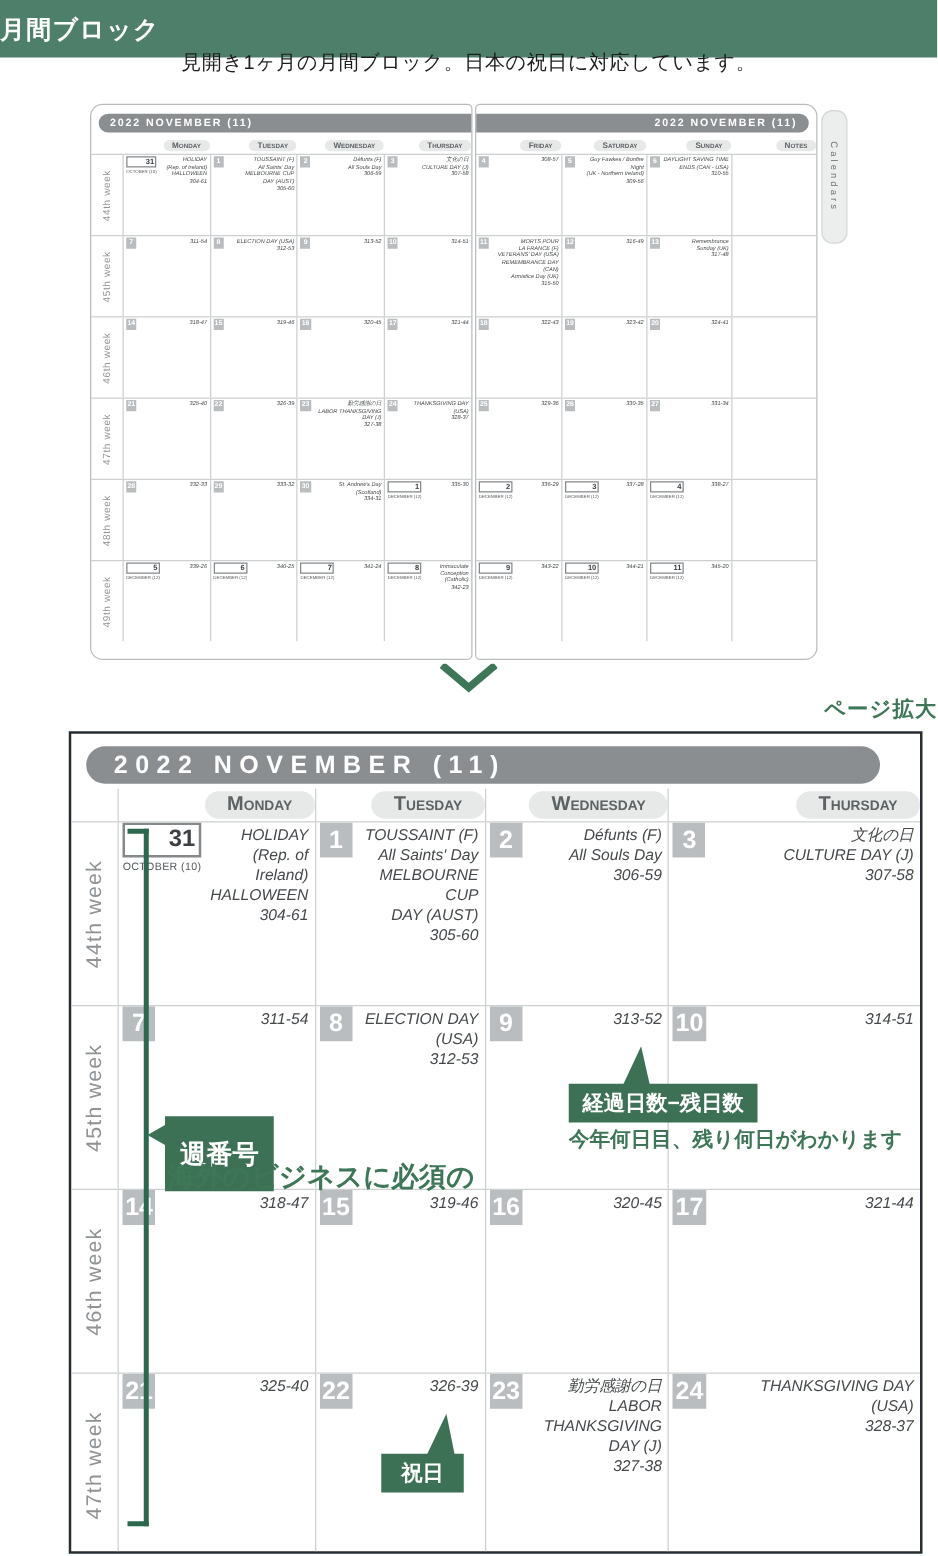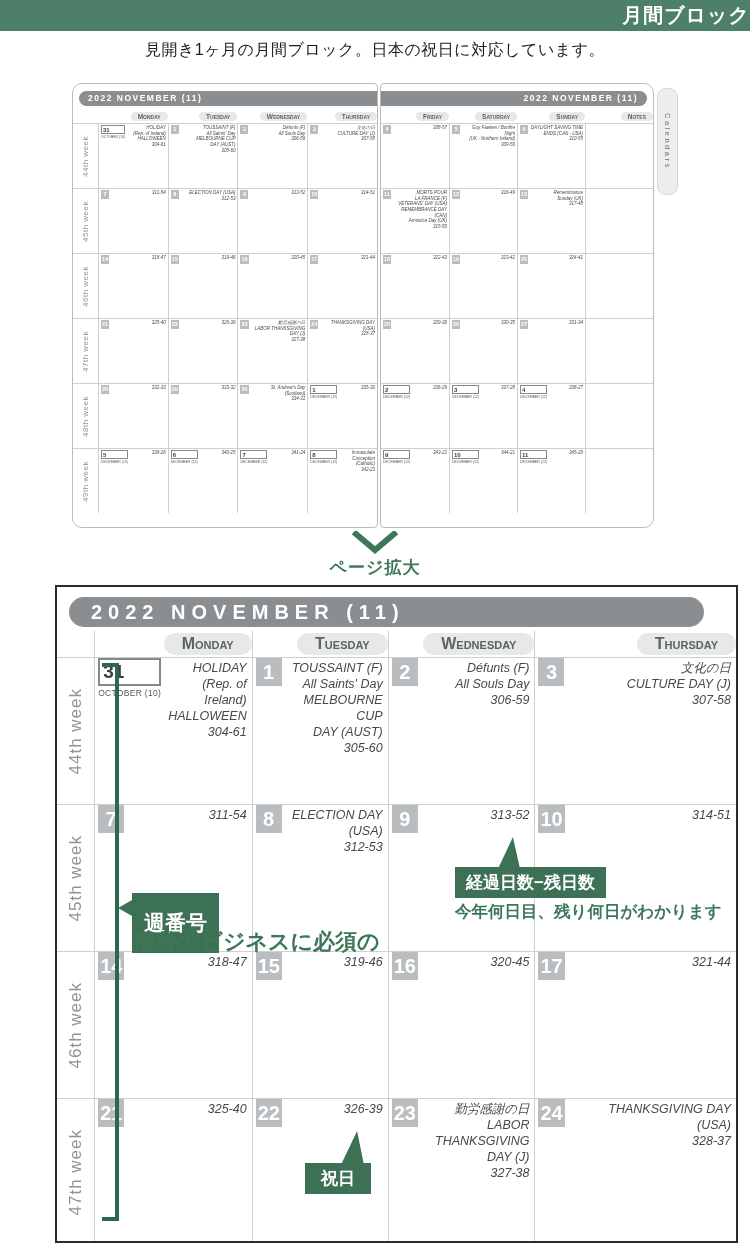--- a/index.html
+++ b/index.html
@@ -4,22 +4,22 @@
 <style>
   :root{
     --accent:#4e7f6a; --callout:#3d7156; --txtgreen:#3e7758; --bracket:#2c684e;
     --bar:#8a8e91; --badge:#b9bdbf; --pill:#e7e9e9; --grid:#cdd0d0; --celltxt:#45494b;
   }
   *{box-sizing:border-box;margin:0;padding:0}
   body{font-family:"Liberation Sans","DejaVu Sans",sans-serif;background:#fff}
   .stage{position:relative;width:750px;height:1245px;overflow:hidden;background:#fff}
 
   
-  .banner{position:absolute;top:0;left:0;width:750px;height:31px;background:var(--accent);
-    display:flex;align-items:center;justify-content:flex-end}
+  .banner{position:absolute;top:0;left:0;width:750px;height:46px;background:var(--accent);
+    display:flex;align-items:center;justify-content:flex-start}
   .banner span{color:#fff;font-weight:bold;font-size:20px;letter-spacing:1px}
   .subtitle{position:absolute;top:40px;left:0;width:750px;text-align:center;
     font-size:16px;color:#1d1d1d;letter-spacing:.5px}
 
   
   .spread{position:absolute;left:72px;top:83px;width:612px;height:445px}
   .page{position:absolute;top:0;height:445px;background:#fff;border:1px solid #b9bcbe}
   .pl{left:0;width:306px;border-radius:10px 4px 4px 10px}
   .pr{left:308px;width:274px;border-radius:4px 10px 10px 4px}
   .pagebar{height:15px;background:var(--bar);color:#fff;font-weight:bold;font-size:8.5px;
@@ -35,21 +35,21 @@
   .daycol{display:flex;align-items:center;justify-content:flex-end}
   .daypill{background:var(--pill);border-radius:8px;color:#5d6265;font-variant:small-caps;
     font-weight:bold;white-space:nowrap}
   .row{display:flex;border-top:1px solid var(--grid)}
   .weeklabelcell{display:flex;align-items:center;justify-content:center}
   .weeklabel{writing-mode:vertical-rl;transform:rotate(180deg);color:#8f9395;white-space:nowrap}
   .cell{position:relative;border-left:1px solid var(--grid);overflow:hidden}
   .pr .row .cell:first-child{border-left:none}
   .datewrap{float:left;text-align:center}
   .datebadge{background:var(--badge);color:#fff;font-weight:bold;text-align:center}
-  .datebox{background:#fff;border:1px solid #85898c;color:#3c4042;font-weight:bold;text-align:left}
+  .datebox{background:#fff;border:1px solid #85898c;color:#3c4042;font-weight:bold;text-align:right}
   .datesub{color:#55595c;white-space:nowrap;text-align:left}
   .celltext{text-align:right;font-style:italic;color:var(--celltxt)}
   .ncount{white-space:nowrap}
 
   
   .mini .dayrow{height:14px}
   .mini .labelspacer{width:25px}
   .mini .daycol{width:70px}
   .pr .mini .daycol{width:68px}
   .mini .daypill{font-size:6.5px;padding:1px 7px;border-radius:6px}
@@ -58,21 +58,21 @@
   .mini .weeklabel{font-size:8px;letter-spacing:.5px}
   .mini .cell{width:70px;padding:1px 2px}
   .pr .mini .cell{width:68px}
   .mini .datebadge{min-width:8px;height:9px;font-size:5.5px;line-height:9px;padding:0 1px}
   .mini .datebox{min-width:12px;height:9px;font-size:6px;line-height:8px;padding:0 1px}
   .mini .datesub{font-size:3.5px;margin-top:1px}
   .mini .celltext{margin-left:9px;font-size:4.5px;line-height:1.25}
 
   
   .chevwrap{position:absolute;top:531px;left:0;width:750px;text-align:center}
-  .zoomlabel{position:absolute;top:556px;left:0;width:750px;text-align:center;
+  .zoomlabel{position:absolute;top:556px;left:0;width:750px;text-align:right;
     color:var(--txtgreen);font-weight:bold;font-size:17px;letter-spacing:1px}
 
   
   .bigbox{position:absolute;left:55px;top:585px;width:683px;height:658px;background:#fff;
     border:2px solid #262c33;overflow:hidden}
   .bigbar{margin:10px 12px 4px 12px;width:635px;height:30px;background:var(--bar);border-radius:15px;
     color:#fff;font-weight:bold;font-size:20px;letter-spacing:6px;line-height:30px;padding-left:22px;
     white-space:nowrap;overflow:hidden}
   .big .dayrow{height:26px;margin-top:3px}
   .big .labelspacer{width:38px}

